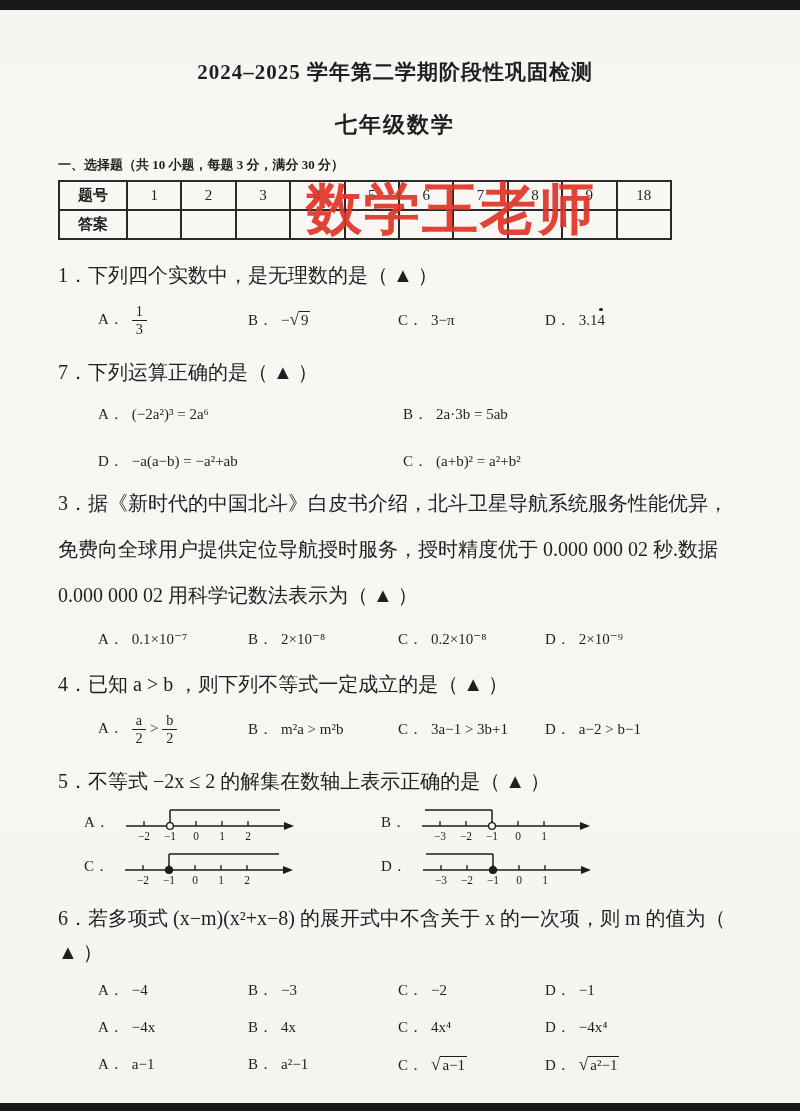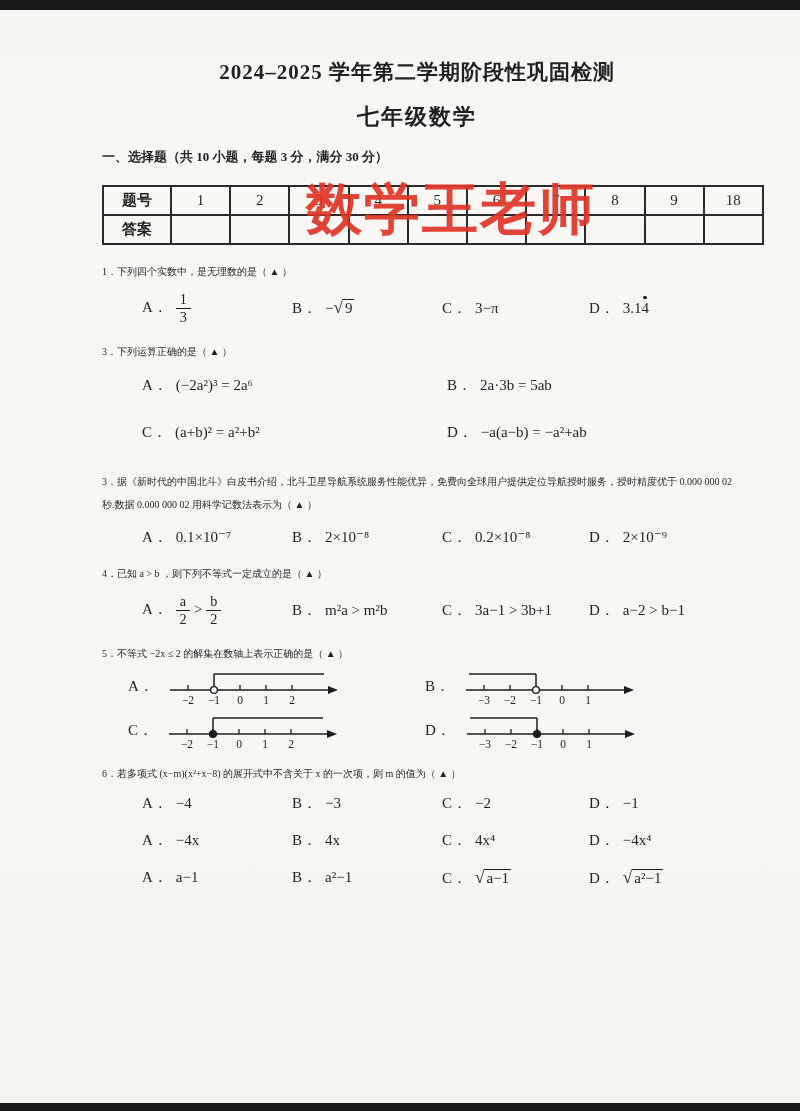--- a/index.html
+++ b/index.html
@@ -3,38 +3,38 @@
 <meta charset="utf-8">
 <style>
   html,body{margin:0;padding:0;background:#e8e7e4;}
   .page{
     width:800px;height:1111px;margin:0 auto;position:relative;overflow:hidden;
     background:linear-gradient(180deg,#f5f4f0 0%,#f8f7f4 12%,#f7f6f2 70%,#f4f3ef 100%);
     font-family:"Liberation Serif","DejaVu Serif",serif;color:#1f1f1f;
   }
   .bar-top{position:absolute;top:0;left:0;right:0;height:10px;background:#181818;}
   .bar-bottom{position:absolute;bottom:0;left:0;right:0;height:8px;background:#181818;}
-  .content{position:relative;padding:58px 68px 0 102px;}
+  .content{position:relative;padding:58px 68px 0 58px;}
   .title1{text-align:center;font-size:21px;font-weight:bold;letter-spacing:1px;}
-  .title2{text-align:center;font-size:22px;font-weight:bold;margin-top:16px;letter-spacing:2px;}
+  .title2{text-align:center;font-size:22px;font-weight:bold;margin-top:24px;letter-spacing:2px;}
   .section-heading{font-size:13px;font-weight:bold;margin-top:16px;}
-  table.answers{border-collapse:collapse;margin-top:19px;width:662px;table-layout:fixed;}
+  table.answers{border-collapse:collapse;margin-top:6px;width:614px;table-layout:fixed;}
   table.answers td{border:2px solid #2a2a2a;height:27px;text-align:center;font-size:15px;padding:0;}
   table.answers td.hd{font-weight:600;width:66px;}
   .watermark{
     position:absolute;left:260px;top:181px;z-index:5;white-space:nowrap;
     font-family:"Liberation Sans","DejaVu Sans",sans-serif;font-weight:bold;
     font-size:56px;line-height:1;color:#e03527;opacity:.92;letter-spacing:2px;margin-left:46px;
   }
-  .q{font-size:10px;margin-top:13px;line-height:1.7;}
+  .q{font-size:20px;margin-top:13px;line-height:1.7;}
   .q.wide{line-height:2.3;margin-top:8px;font-family:Liberation Serif, serif;}
   .opts4{display:grid;grid-template-columns:150px 150px 147px auto;padding-left:40px;
          font-size:15px;margin:12px 0 18px 0;align-items:center;}
   .opts2{display:grid;grid-template-columns:305px auto;padding-left:40px;
-         font-size:15px;margin:16px 0 28px 0;row-gap:28px;}
+         font-size:15px;margin:16px 0 9px 0;row-gap:28px;}
   .opts-nl{display:grid;grid-template-columns:297px auto;padding-left:26px;
          font-size:15px;margin:4px 0 10px 0;row-gap:2px;}
   .opt{white-space:nowrap;}
   .olabel{margin-right:8px;}
   .frac{display:inline-block;text-align:center;vertical-align:middle;line-height:1.05;font-size:.95em;}
   .frac .num{display:block;border-bottom:1.4px solid #1f1f1f;padding:0 4px 1px 4px;}
   .frac .den{display:block;padding-top:1px;}
   .sqrt{white-space:nowrap;}
   .sqrt .sym{font-size:1.15em;}
   .sqrt .body{border-top:1.5px solid #1f1f1f;padding:0 2px;}
@@ -98,26 +98,26 @@
         <span class="olabel">B．</span><span>−</span><span class="sqrt"><span class="sym">√</span><span class="body">9</span></span>
       </span>
       <span class="opt">
         <span class="olabel">C．</span><span>3−π</span>
       </span>
       <span class="opt">
         <span class="olabel">D．</span><span>3.1</span><span class="dotted">4</span>
       </span>
     </div>
 
-    <div class="q">3．下列运算正确的是（ ▲ ）</div>
+    <div class="q">7．下列运算正确的是（ ▲ ）</div>
     <div class="opts2">
       <span class="opt"><span class="olabel">A．</span><span>(−2a²)³ = 2a⁶</span></span>
       <span class="opt"><span class="olabel">B．</span><span>2a·3b = 5ab</span></span>
+      <span class="opt"><span class="olabel">D．</span><span>−a(a−b) = −a²+ab</span></span>
       <span class="opt"><span class="olabel">C．</span><span>(a+b)² = a²+b²</span></span>
-      <span class="opt"><span class="olabel">D．</span><span>−a(a−b) = −a²+ab</span></span>
     </div>
 
     <div class="q wide">3．据《新时代的中国北斗》白皮书介绍，北斗卫星导航系统服务性能优异，免费向全球用户提供定位导航授时服务，授时精度优于 0.000 000 02 秒.数据 0.000 000 02 用科学记数法表示为（ ▲ ）</div>
     <div class="opts4">
       <span class="opt"><span class="olabel">A．</span><span>0.1×10⁻⁷</span></span>
       <span class="opt"><span class="olabel">B．</span><span>2×10⁻⁸</span></span>
       <span class="opt"><span class="olabel">C．</span><span>0.2×10⁻⁸</span></span>
       <span class="opt"><span class="olabel">D．</span><span>2×10⁻⁹</span></span>
     </div>
 

